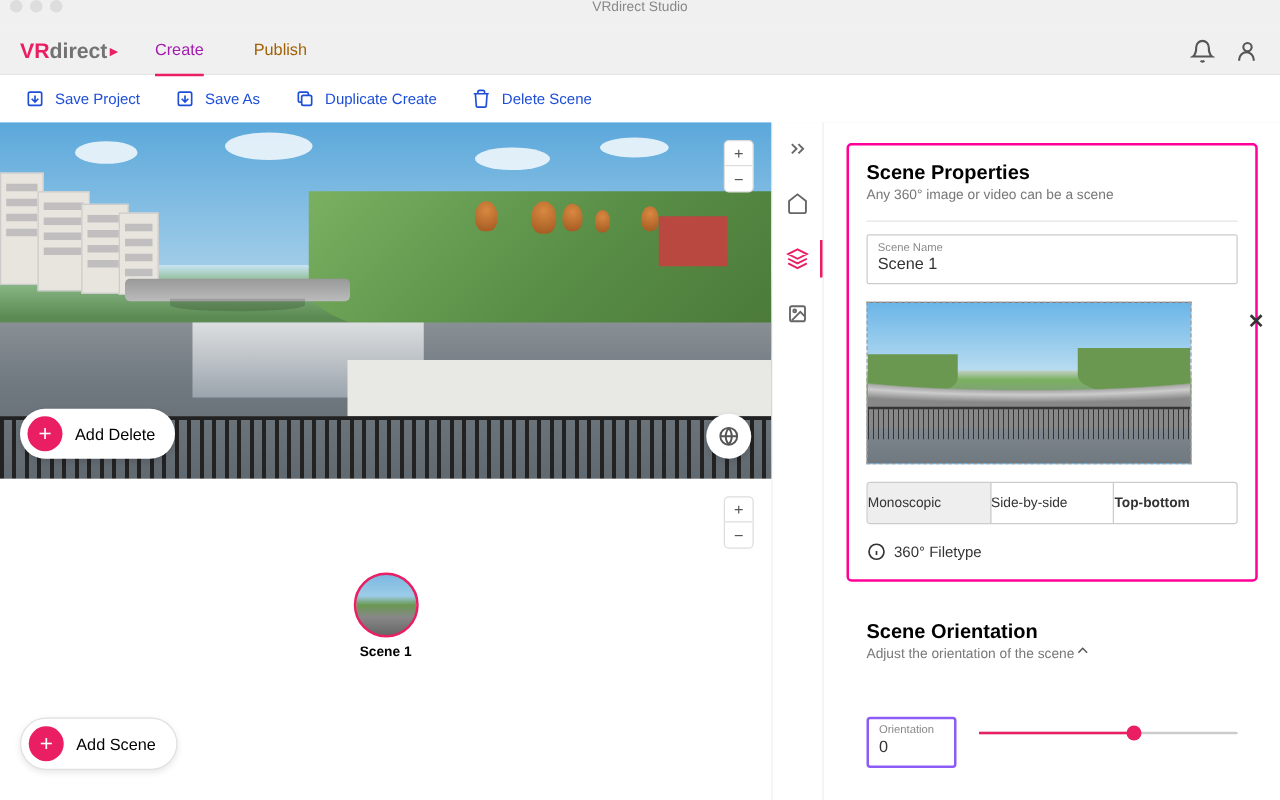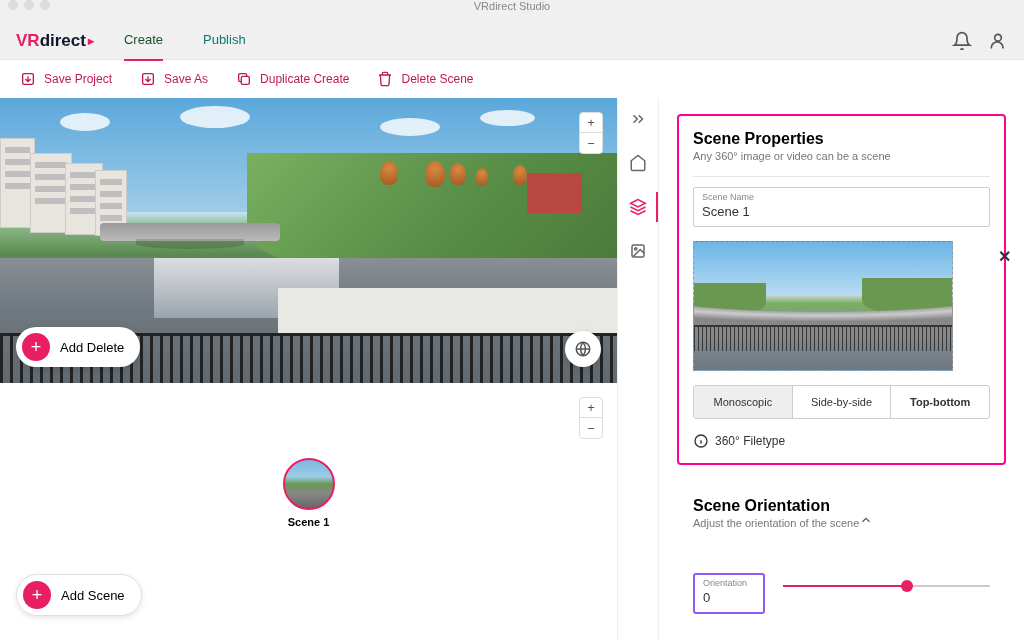--- a/index.html
+++ b/index.html
@@ -6,30 +6,30 @@
 body { font-family: -apple-system, BlinkMacSystemFont, 'Segoe UI', sans-serif; background: #f5f5f5; width: 1024px; height: 640px; overflow: hidden; }
 
 .window-titlebar { height: 22px; background: #f0f0f0; display: flex; align-items: flex-start; padding: 0 8px; position: relative; }
 .traffic-lights { display: flex; gap: 6px; }
 .traffic-light { width: 10px; height: 10px; border-radius: 50%; background: #ddd; }
 .window-title { position: absolute; left: 50%; transform: translateX(-50%); font-size: 11px; color: #888; }
 
 .top-header { height: 38px; background: #f0f0f0; display: flex; align-items: center; padding: 0 16px; border-bottom: 1px solid #e5e5e5; }
 .logo { font-size: 17px; font-weight: 600; color: #333; display: flex; align-items: center; }
 .logo .vr { color: #e91e63; }
-.logo .direct { color: #0f172a; }
+.logo .direct { color: #737373; }
 .logo .arrow { color: #e91e63; font-size: 12px; margin-left: 2px; }
 .main-tabs { display: flex; margin-left: 30px; gap: 40px; }
-.main-tab { font-size: 13px; color: #0f766e; padding: 12px 0; cursor: pointer; border-bottom: 2px solid transparent; }
-.main-tab.active { color: #14532d; border-bottom-color: #e91e63; }
+.main-tab { font-size: 13px; color: #a16207; padding: 12px 0; cursor: pointer; border-bottom: 2px solid transparent; }
+.main-tab.active { color: #a21caf; border-bottom-color: #e91e63; }
 .header-right { margin-left: auto; display: flex; gap: 16px; }
 .header-icon { width: 20px; height: 20px; color: #555; cursor: pointer; }
 
 .toolbar { height: 38px; background: #fff; display: flex; align-items: center; padding: 0 20px; gap: 28px; }
-.toolbar-btn { display: flex; align-items: center; gap: 8px; font-size: 12px; color: #be185d; cursor: pointer; }
+.toolbar-btn { display: flex; align-items: center; gap: 8px; font-size: 12px; color: #1d4ed8; cursor: pointer; }
 .toolbar-btn svg { width: 16px; height: 16px; }
 
 .main-area { display: flex; height: calc(640px - 22px - 38px - 38px); }
 .left-panel { flex: 1; display: flex; flex-direction: column; position: relative; }
 .viewport { height: 285px; position: relative; background: linear-gradient(to bottom, #6bb5e8 0%, #a8d4f0 25%, #c8e4f5 40%, #8ab888 45%, #5a8a50 55%, #888 65%, #aaa 75%, #777 85%, #555 100%); overflow: hidden; }
 
 
 .sky-layer { position: absolute; top: 0; left: 0; right: 0; height: 40%; background: linear-gradient(to bottom, #5ba8db, #9fcce8); }
 .cloud { position: absolute; background: rgba(255,255,255,0.8); border-radius: 50%; }
 .c1 { top: 15px; left: 60px; width: 50px; height: 18px; }
@@ -107,21 +107,21 @@
 .thumbnail-wrap { position: relative; margin-bottom: 14px; }
 .thumbnail-img { width: 260px; height: 130px; border: 1px dashed #999; background: linear-gradient(to bottom, #6bb5e8 0%, #a8d4f0 25%, #dde 40%, #7ab060 48%, #889095 65%, #707880 100%); position: relative; overflow: hidden; }
 .thumb-sky { position: absolute; top: 0; left: 0; right: 0; height: 42%; background: linear-gradient(to bottom, #6bb5e8, #b8dcf0); }
 .thumb-curve { position: absolute; top: 38%; left: 0; right: 0; height: 40%; background: radial-gradient(ellipse 180% 100% at 50% 0%, transparent 40%, #aaa 42%, #ccc 48%, #888 60%); }
 .thumb-grass-l { position: absolute; top: 32%; left: 0; width: 28%; height: 25%; background: #6a9850; border-radius: 0 0 40% 0; }
 .thumb-grass-r { position: absolute; top: 28%; right: 0; width: 35%; height: 28%; background: #6a9850; border-radius: 0 0 0 40%; }
 .thumb-railing { position: absolute; bottom: 15%; left: 0; right: 0; height: 20%; background-image: repeating-linear-gradient(90deg, #222 0px, #222 1px, transparent 1px, transparent 4px); border-top: 2px solid #222; opacity: 0.8; }
 .close-thumb { position: absolute; top: 6px; right: -26px; width: 18px; height: 18px; cursor: pointer; font-size: 16px; font-weight: bold; color: #333; }
 
 .segmented { display: flex; border: 1px solid #ccc; border-radius: 3px; overflow: hidden; margin-bottom: 14px; }
-.segment { flex: 1; text-align: center; padding: 10px 0; font-size: 11px; color: #333; cursor: pointer; border-right: 1px solid #ccc; }
+.segment { flex: 1; padding: 10px 0; font-size: 11px; color: #333; cursor: pointer; border-right: 1px solid #ccc; }
 .segment:last-child { border-right: none; font-weight: bold; }
 .segment.active { background: #eee; }
 
 .filetype-row { display: flex; align-items: center; gap: 6px; font-size: 12px; color: #333; }
 .info-icon { width: 16px; height: 16px; }
 
 .section-header { display: flex; align-items: center; }
 .chevron { cursor: pointer; color: #555; }
 
 .orientation-body { display: flex; align-items: center; gap: 18px; margin-top: 14px; }

